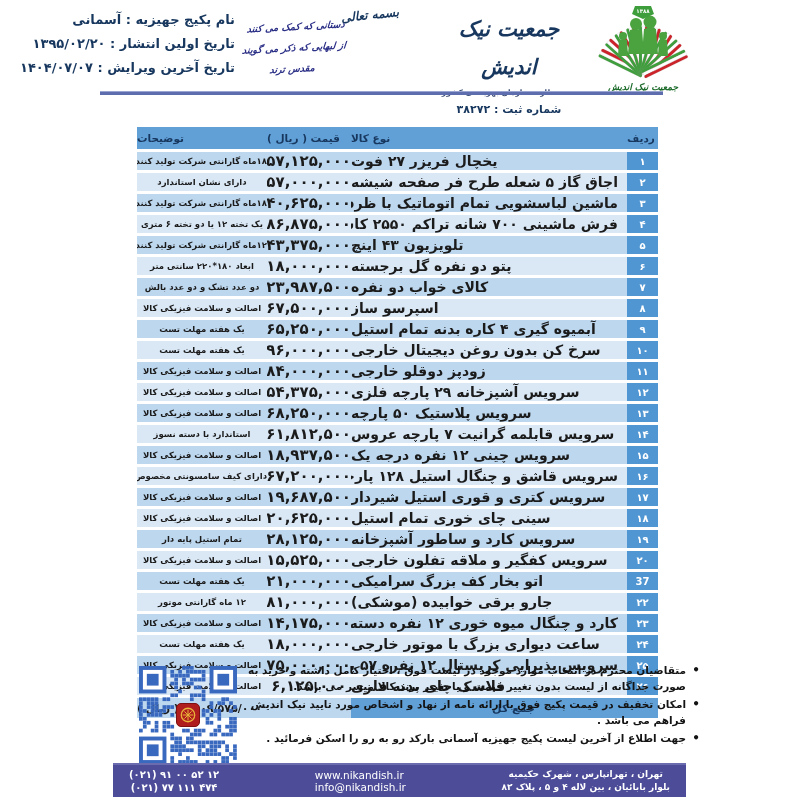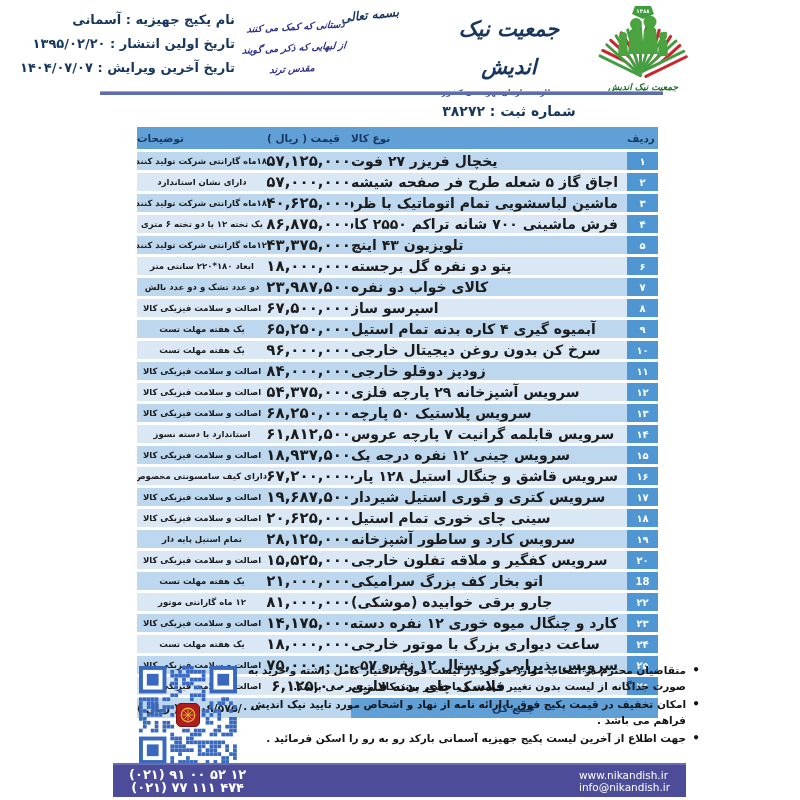--- a/index.html
+++ b/index.html
@@ -6,21 +6,21 @@
   body { background:#888; font-family:"DejaVu Sans", sans-serif; }
   #page {
     position:relative; width:800px; height:800px; background:#ffffff;
     margin:0 auto; overflow:hidden; direction:rtl;
   }
   
   #logo { position:absolute; left:590px; top:2px; width:106px; height:94px; }
   #org-block { position:absolute; left:428px; top:10px; width:162px; text-align:center; color:var(--navy); }
   #org-name { font-size:21px; font-weight:bold; font-style:italic; line-height:38px; letter-spacing:-1px; }
   #org-supervision { font-size:7.5px; font-weight:bold; color:#3d4e75; margin-top:2px; }
-  #org-reg { font-size:14px; font-weight:bold; margin-top:6px; }
+  #org-reg { font-size:11px; font-weight:bold; margin-top:6px; }
   #bismillah { position:absolute; left:340px; top:8px; width:60px; font-size:12px; font-weight:bold;
     font-style:italic; color:var(--navy); transform:rotate(-6deg); text-align:center; }
   #calligraphy { position:absolute; left:232px; top:16px; width:124px; color:#2b2f86;
     font-style:italic; font-weight:bold; font-size:9.5px; line-height:21px; text-align:center;
     transform:rotate(-3deg) skewX(-8deg); }
   #header-info { position:absolute; left:95px; top:12px; width:140px; color:var(--navy);
     font-size:13px; font-weight:bold; text-align:right; }
   #header-info div { margin-bottom:9px; white-space:nowrap; }
   #header-divider { position:absolute; left:100px; top:91px; width:563px; height:4px;
     background:var(--divider); border-top:1px solid #9aa5d2; }
@@ -55,21 +55,21 @@
   #qr-wrap { position:absolute; left:136px; top:666px; width:104px; height:98px; }
   #qr-logo { position:absolute; left:50%; top:50%; width:24px; height:24px; transform:translate(-50%,-50%);
     background:#b01d1d; border:1px solid #7d1010; border-radius:5px; display:flex;
     align-items:center; justify-content:center; }
   
   #footer-bar { position:absolute; left:113px; top:763px; width:573px; height:34px;
     background:var(--footer); color:#fff; display:flex; align-items:center;
     justify-content:space-between; padding:0 16px; border-top:2px solid #6b6bb0; }
   #footer-address { font-size:9px; font-weight:bold; line-height:13px; text-align:center; }
   #footer-web { font-size:10.5px; line-height:12px; text-align:left; direction:ltr; }
-  #footer-phones { font-size:13px; font-weight:bold; line-height:13px; text-align:center; direction:ltr; }
+  #footer-phones { font-size:10px; font-weight:bold; line-height:13px; text-align:center; direction:ltr; }
 </style>
 </head>
 <body>
 
 <div id="page">
 
   <svg id="logo" viewBox="0 0 106 94">
     <g id="fan">
         <g transform="rotate(-64 53 72)">
           <rect x="49" y="24" width="3" height="48" rx="1.5" fill="#3f9e3c" stroke="#9c9c9c" stroke-width="0.15"></rect>
@@ -285,21 +285,21 @@
           <td class="price">۲۸,۱۲۵,۰۰۰</td>
           <td class="notes">تمام استیل پایه دار</td>
         </tr>
         <tr class="b">
           <td class="num">۲۰</td>
           <td class="item">سرویس کفگیر و ملاقه تفلون خارجی</td>
           <td class="price">۱۵,۵۲۵,۰۰۰</td>
           <td class="notes">اصالت و سلامت فیزیکی کالا</td>
         </tr>
         <tr class="a">
-          <td class="num">18</td>
+          <td class="num">37</td>
           <td class="item">اتو بخار کف بزرگ سرامیکی</td>
           <td class="price">۲۱,۰۰۰,۰۰۰</td>
           <td class="notes">یک هفته مهلت تست</td>
         </tr>
         <tr class="b">
           <td class="num">۲۲</td>
           <td class="item">جارو برقی خوابیده (موشکی)</td>
           <td class="price">۸۱,۰۰۰,۰۰۰</td>
           <td class="notes">۱۲ ماه گارانتی موتور</td>
         </tr>
@@ -552,20 +552,24 @@
       </svg>
     <div id="qr-logo">
       <svg viewBox="0 0 20 20" width="18" height="18">
         <circle cx="10" cy="10" r="7.5" fill="none" stroke="#e8b43a" stroke-width="1.4"></circle>
         <path d="M10 4 L10 16 M6 6 L14 14 M14 6 L6 14 M4 10 L16 10" stroke="#e8b43a" stroke-width="1.1"></path>
       </svg>
     </div>
   </div>
 
   <div id="footer-bar">
+    <div id="footer-address">
+      <div>تهران ، تهرانپارس ، شهرک حکیمیه</div>
+      <div>بلوار بابائیان ، بین لاله ۴ و ۵ ، پلاک ۸۲</div>
+    </div>
     <div id="footer-web">
       <div>www.nikandish.ir</div>
       <div>info@nikandish.ir</div>
     </div>
     <div id="footer-phones">
       <div>(۰۲۱) ۹۱ ۰۰ ۵۲ ۱۲</div>
       <div>(۰۲۱) ۷۷ ۱۱۱ ۴۷۴</div>
     </div>
   </div>
 

